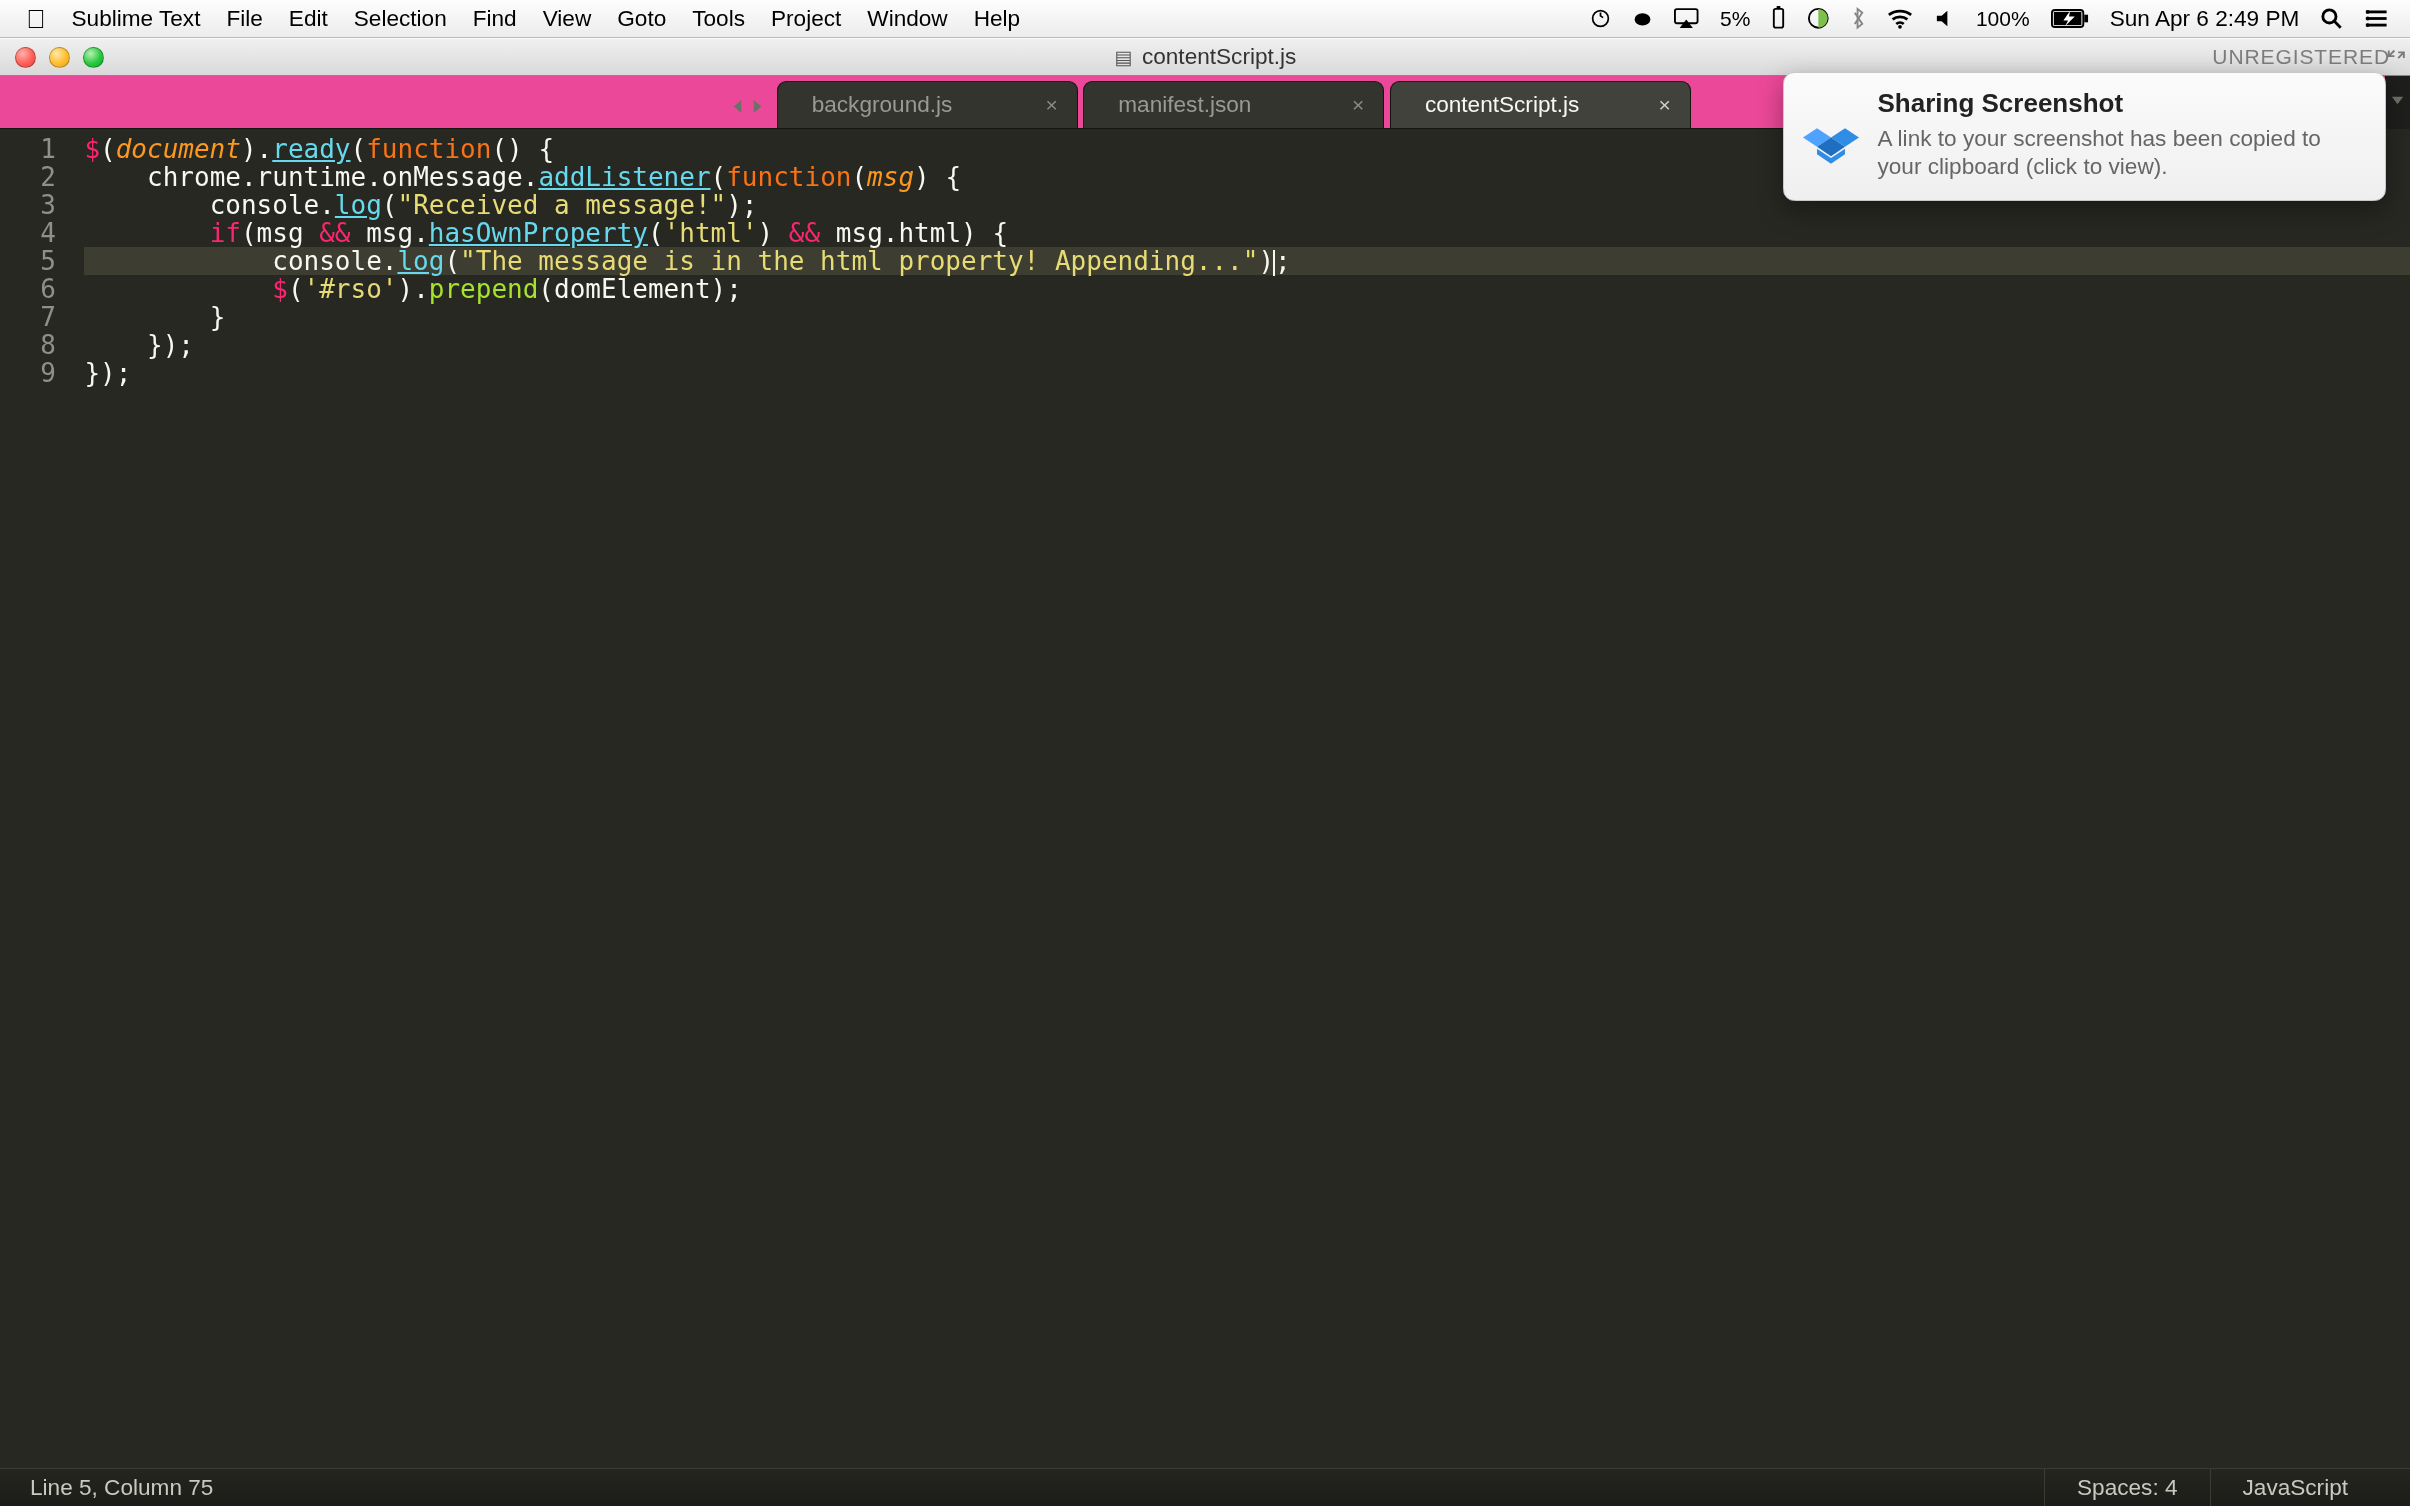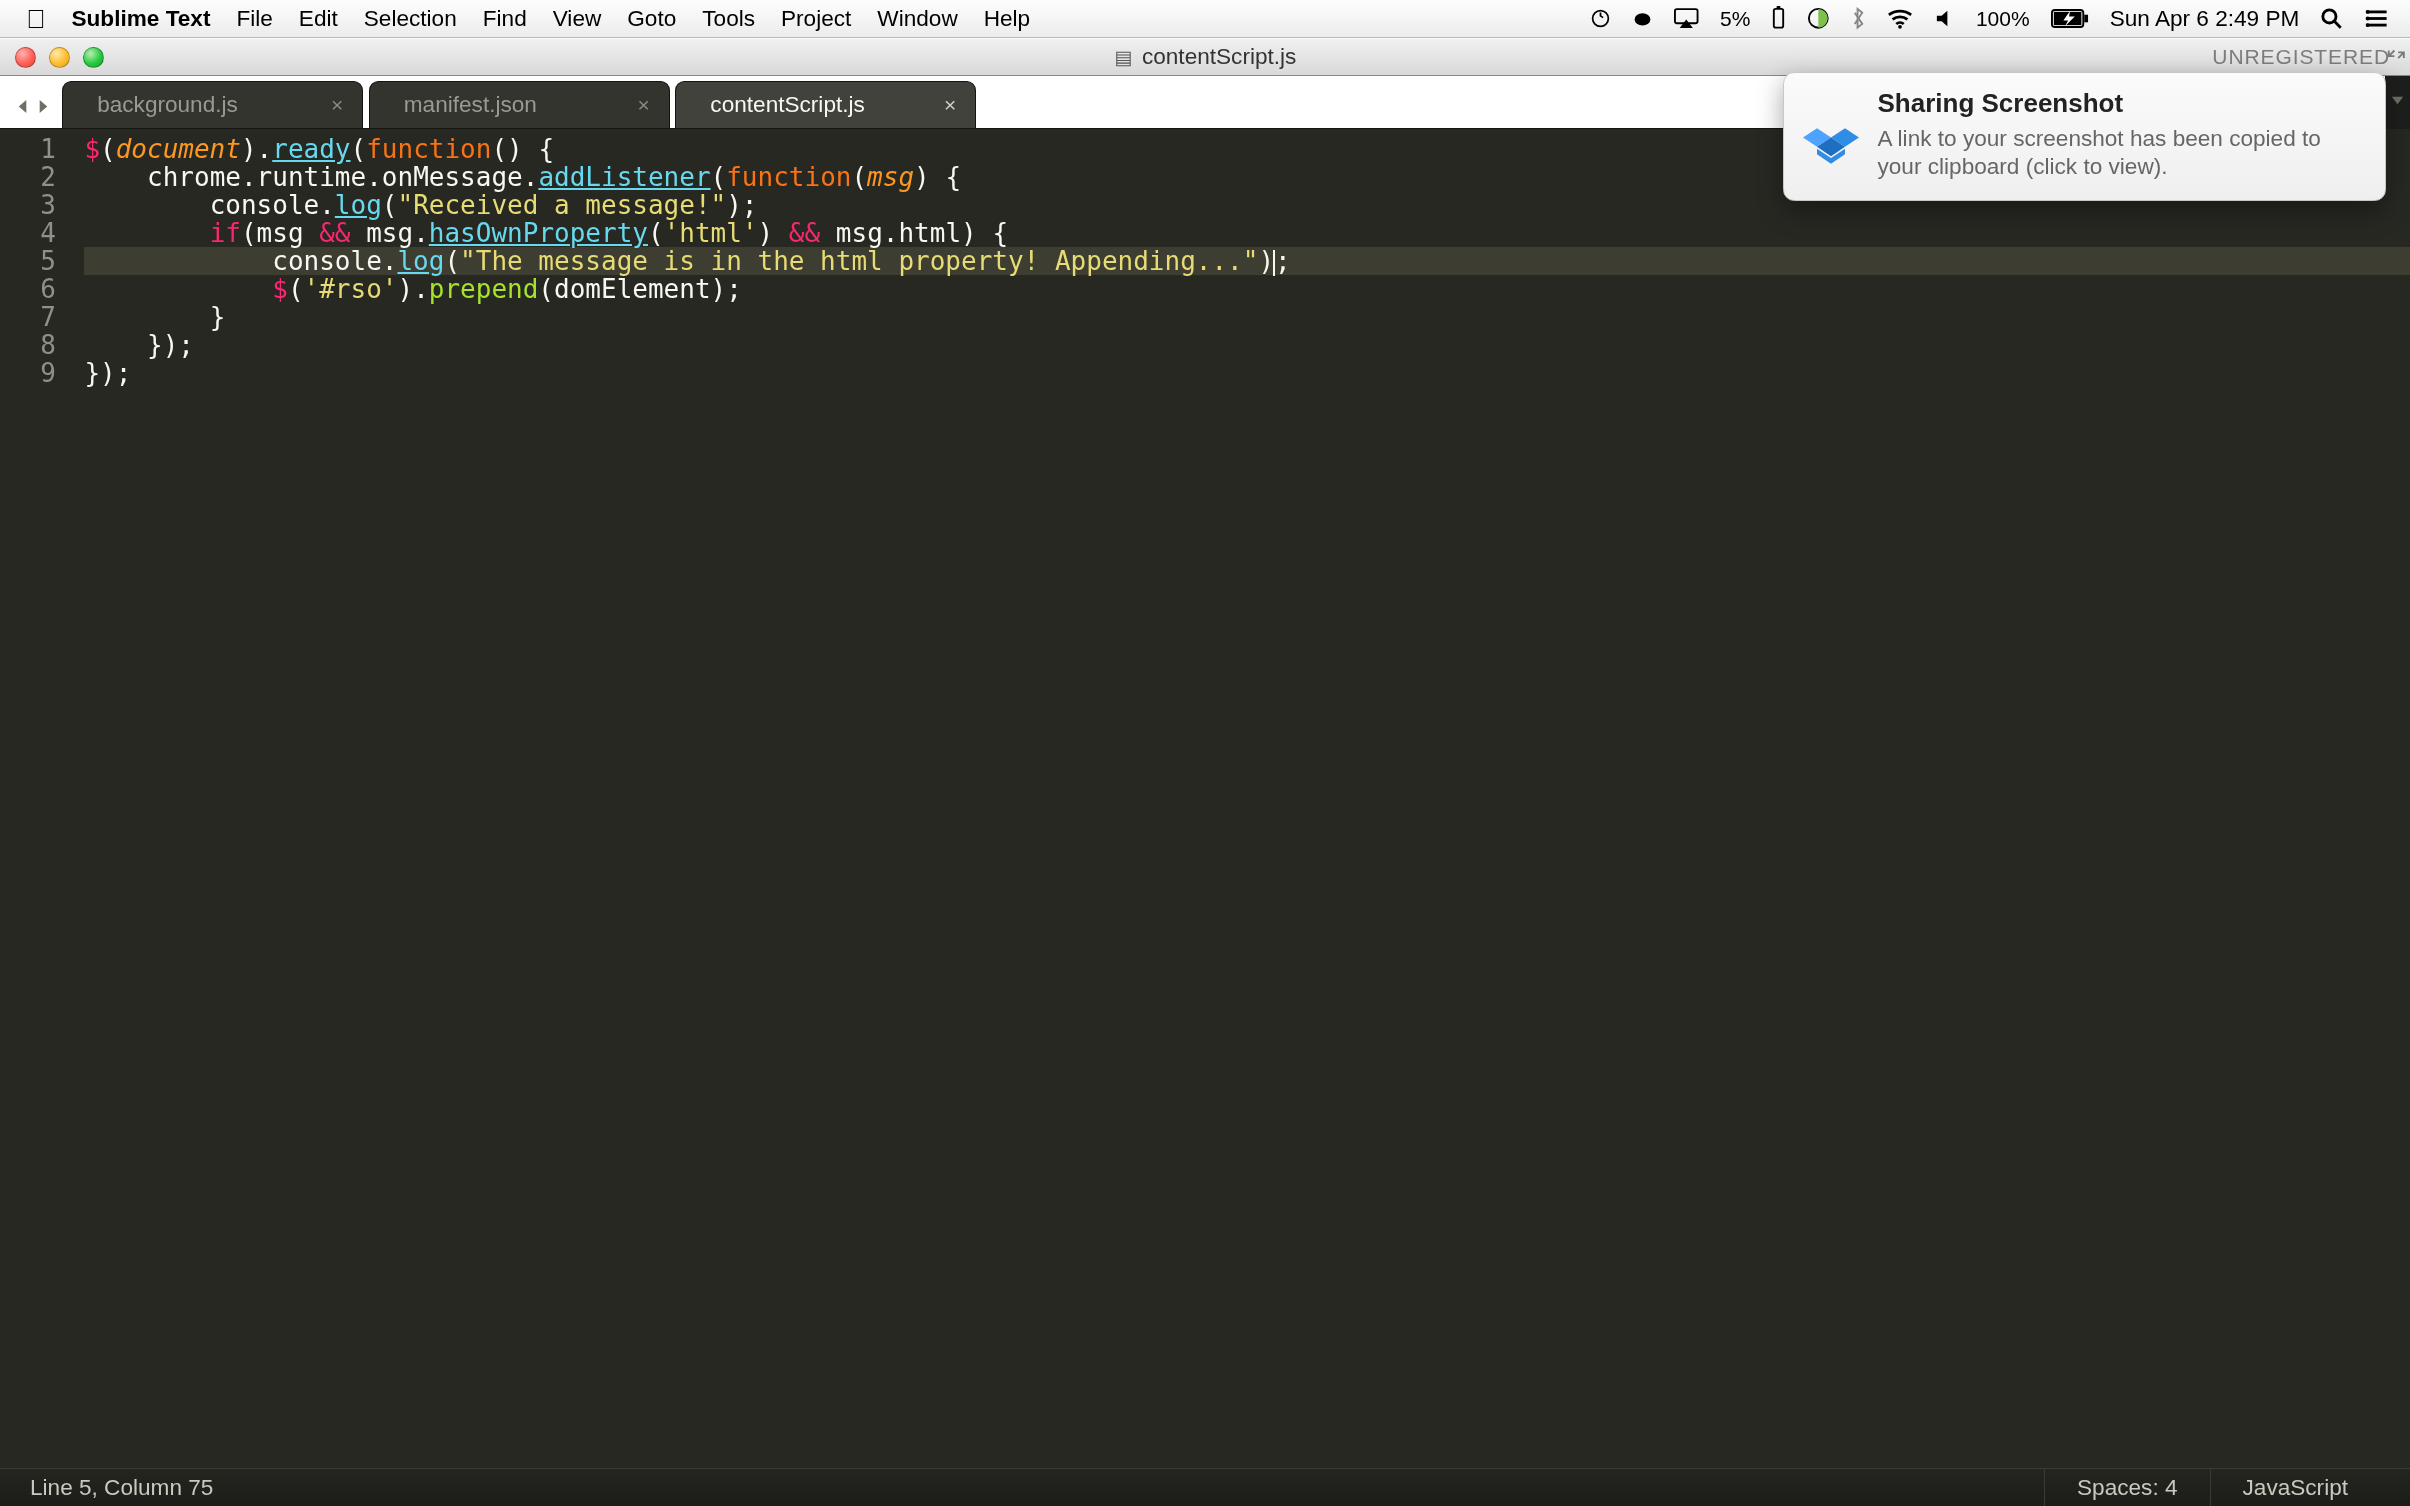--- a/index.html
+++ b/index.html
@@ -12,21 +12,21 @@
     background: linear-gradient(#fdfdfd, #ececec);
     border-bottom: 0.9px solid #b9b9b9;
     display: flex;
     align-items: center;
     font-size: 22.6px;
     color: #000;
     position: relative;
   }
   .menubar .left { display: flex; align-items: center; gap: 26px; padding-left: 26px; }
   .menubar .left .apple { font-size: 26px; line-height: 1; }
-  .menubar .left .app-name { font-weight: 700; }
+  .menubar .left .app-name { font-weight: 400; }
   .menubar .left .menu-item { cursor: default; }
   .menubar .right { margin-left: auto; display: flex; align-items: center; gap: 21px; padding-right: 22.6px; font-size: 21px; }
   .menubar .right .ico { display: inline-flex; align-items: center; justify-content: center; }
   .menubar .right .datetime { font-size: 22.6px; }
   .menubar .right svg { display: block; }
 
   
   .window-titlebar {
     height: 38px;
     background: linear-gradient(#f0f0f0, #d9d9d9);
@@ -52,25 +52,26 @@
     color: #7d7d7d;
   }
   .resize-top-right {
     position: absolute; right: 3.8px; top: 3.8px; width: 22.6px; height: 22.6px;
   }
 
   
   .app-body { position: relative; background: #272822; height: calc(1507px - 38px - 38px - 38px); }
   .tabbar {
     height: 53px;
-    background: #ffffff;
+    background: #ec4899;
     display: flex;
     align-items: flex-end;
     padding-left: 9.4px;
     border-bottom: 0.9px solid #141511;
+    justify-content: center;
   }
   .tabbar .navarrows { display:flex; gap:1.9px; align-items:center; padding: 0 11.3px 13px 5.6px; }
   .tabbar .navarrows svg { display:block; }
   .tab {
     position: relative;
     height: 47px;
     min-width: 301px;
     margin-right: 5.6px;
     padding: 0 60px 0 34px;
     display: flex;

